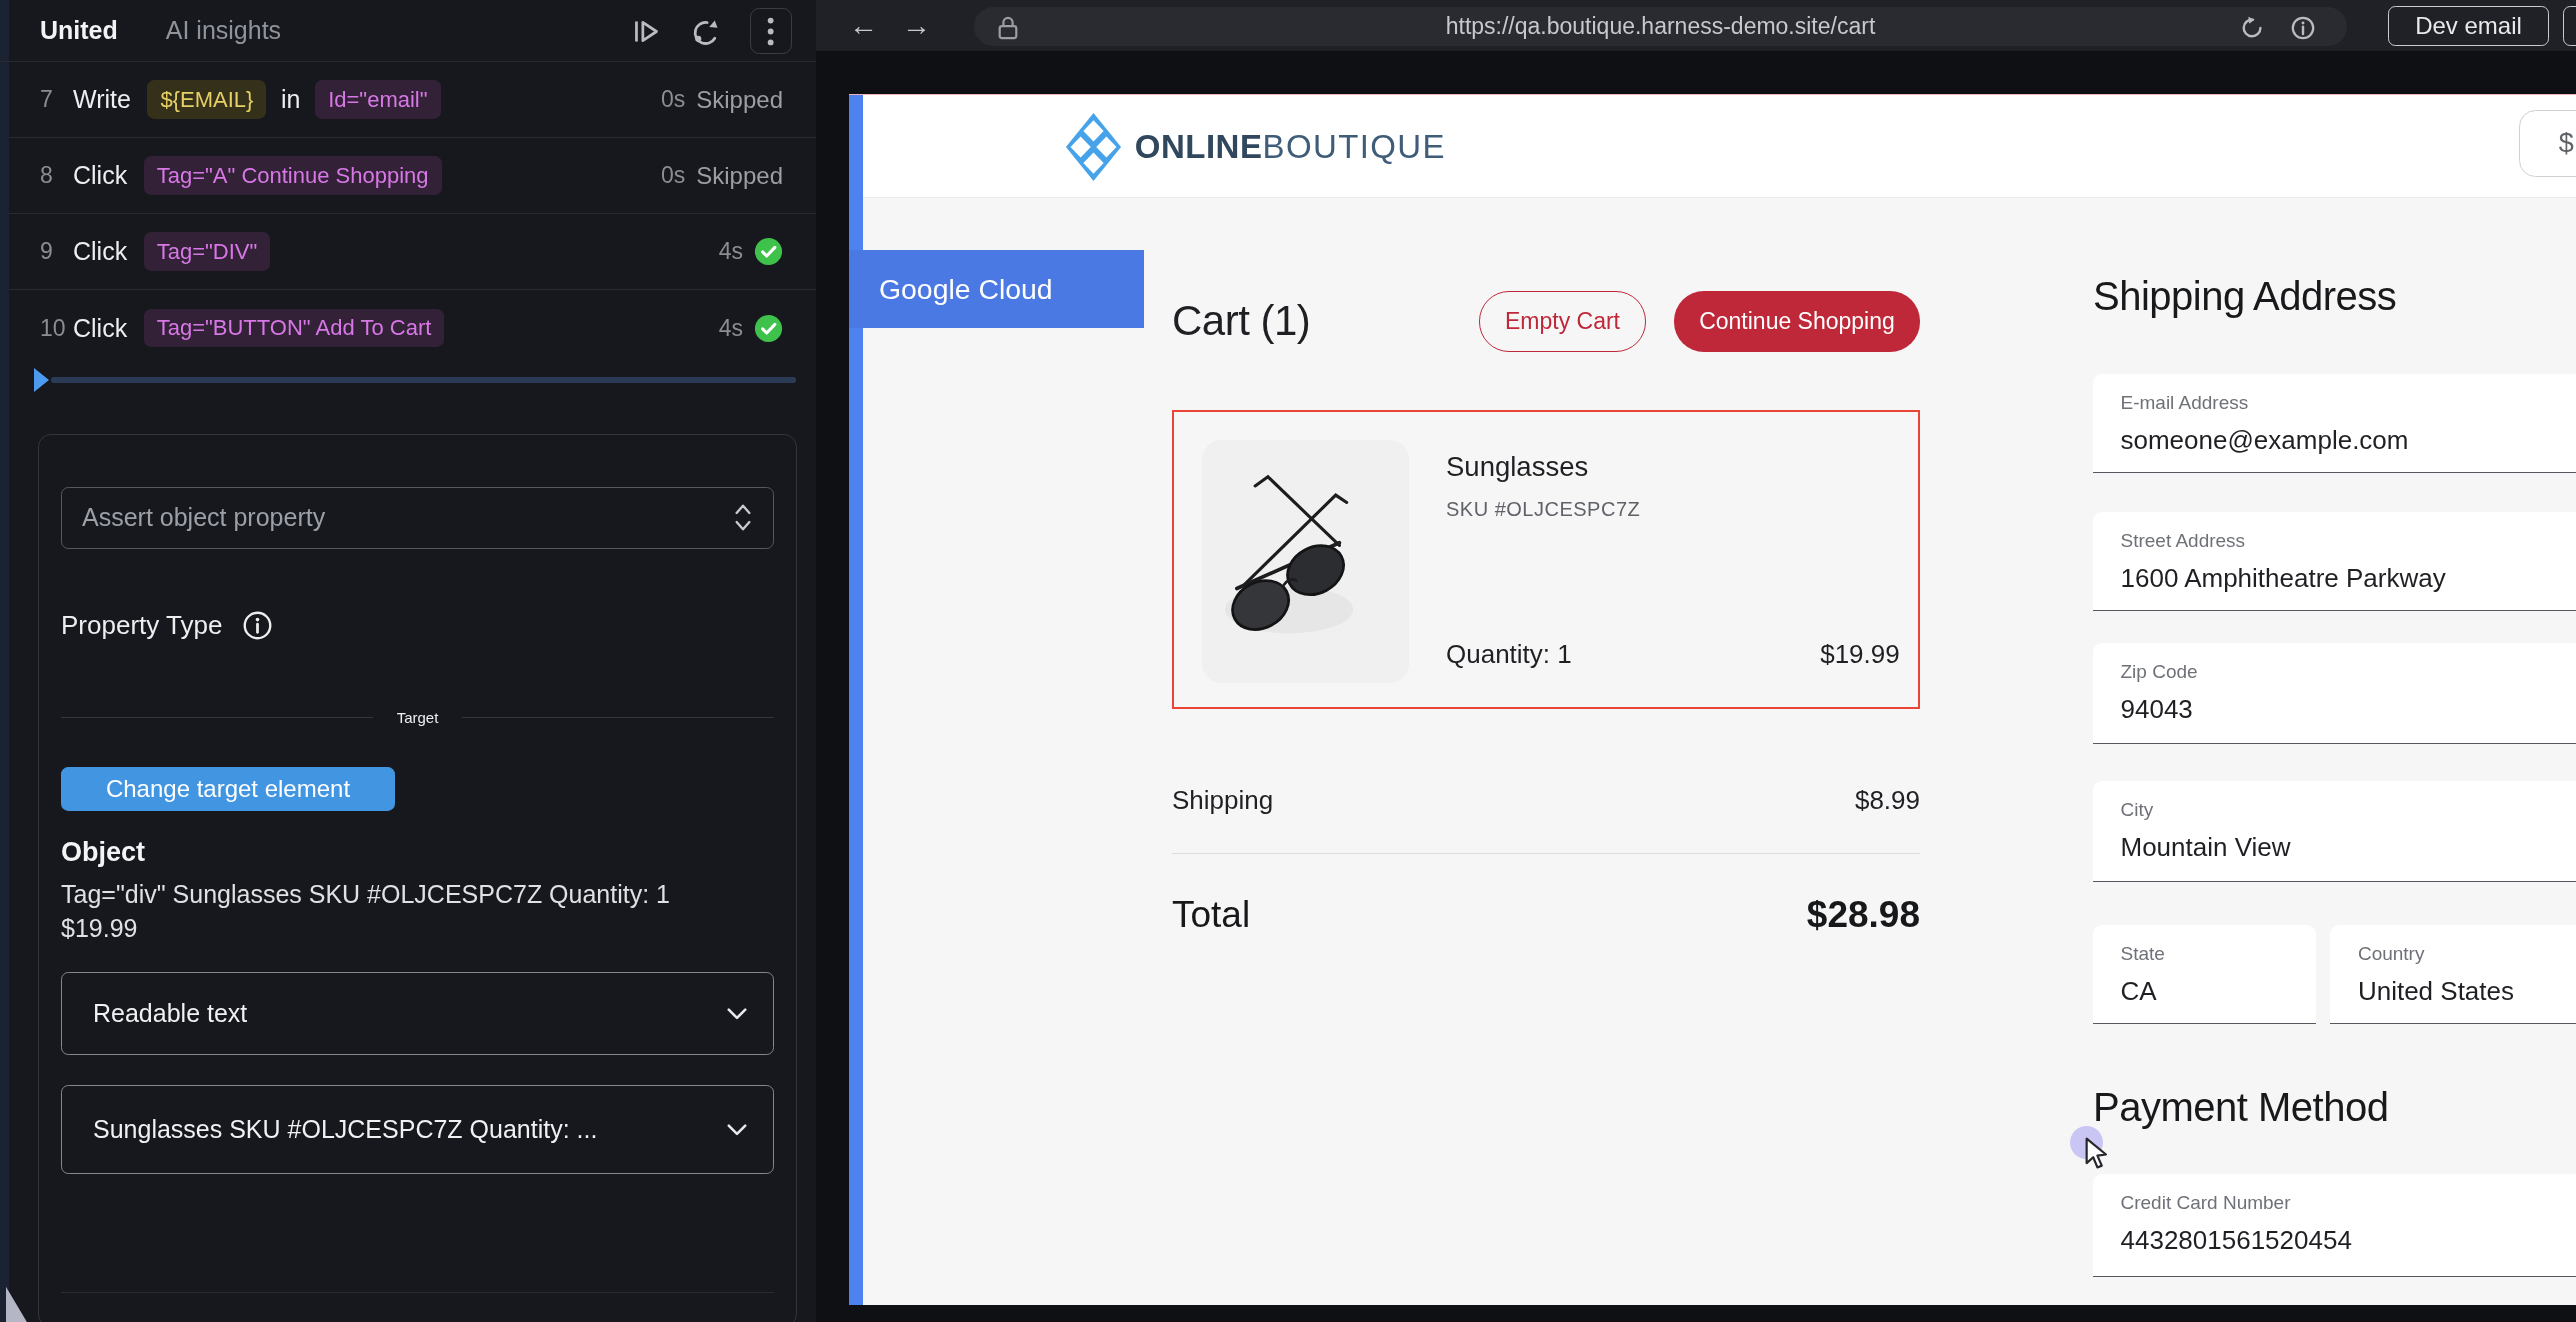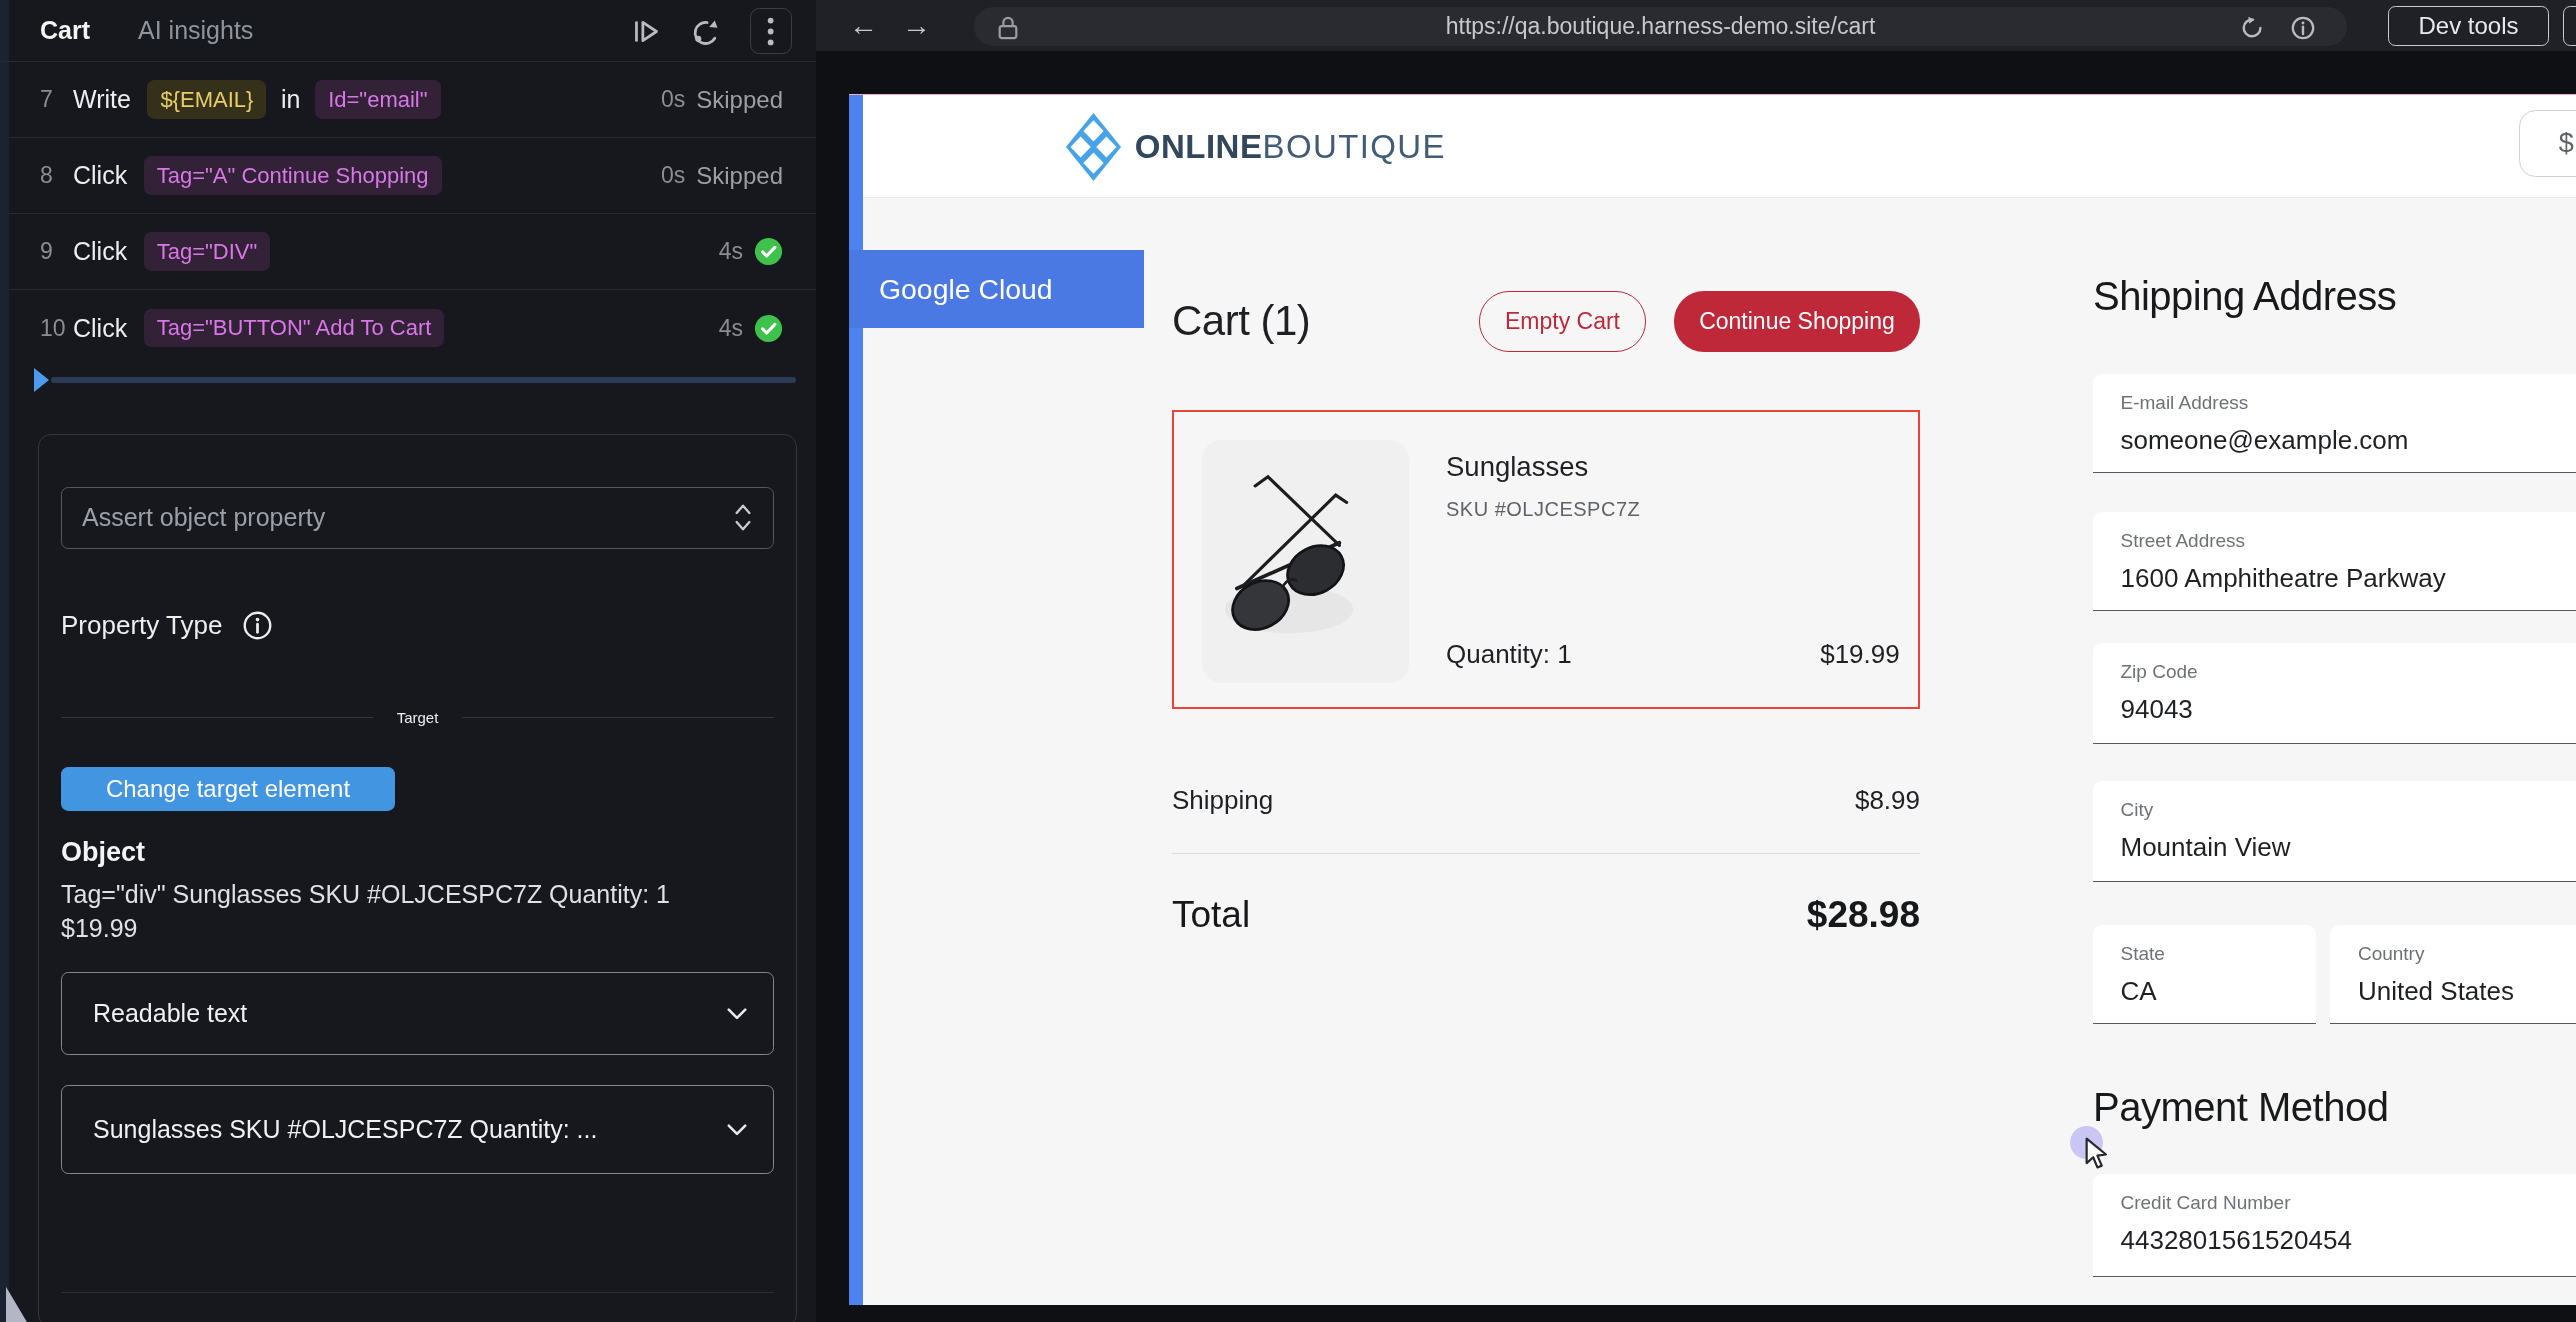--- a/index.html
+++ b/index.html
@@ -146,21 +146,21 @@
 </style>
 </head>
 <body>
 
 <div class="app">
 
   <div class="left-panel">
     <div class="navy-strip"></div>
 
     <div class="lp-header">
-      <div class="tab-steps">Cart</div>
+      <div class="tab-steps">United</div>
       <div class="tab-ai">AI insights</div>
       <div class="lp-header-icons">
         <span class="icon-btn">
           <svg width="31" height="31" viewBox="0 0 34 34">
               <path d="M6 6 v22" stroke="#b9bbc0" stroke-width="3" fill="none"></path>
               <path d="M13 7 L28 17 L13 27 Z" stroke="#b9bbc0" stroke-width="3" fill="none" stroke-linejoin="round"></path>
             </svg>
         </span>
         <span class="icon-btn">
           <svg width="33" height="33" viewBox="0 0 36 36">
@@ -313,21 +313,21 @@
             </svg>
         </span>
         <span class="info-icon">
           <svg width="26" height="26" viewBox="0 0 28 28">
               <circle cx="14" cy="14" r="11" stroke="#b9bbc0" stroke-width="2.4" fill="none"></circle>
               <circle cx="14" cy="8.6" r="1.6" fill="#b9bbc0"></circle>
               <path d="M14 12.5 v8" stroke="#b9bbc0" stroke-width="2.6" stroke-linecap="round"></path>
             </svg>
         </span>
       </div>
-      <div class="devtools-btn">Dev tools</div>
+      <div class="devtools-btn">Dev email</div>
       <div class="sliver-btn"></div>
     </div>
 
     <div class="viewport">
       <div class="page">
         <div class="blue-stripe"></div>
 
         <div class="site-header">
           <div class="logo">
             <svg width="57" height="70" viewBox="0 0 62 76">

